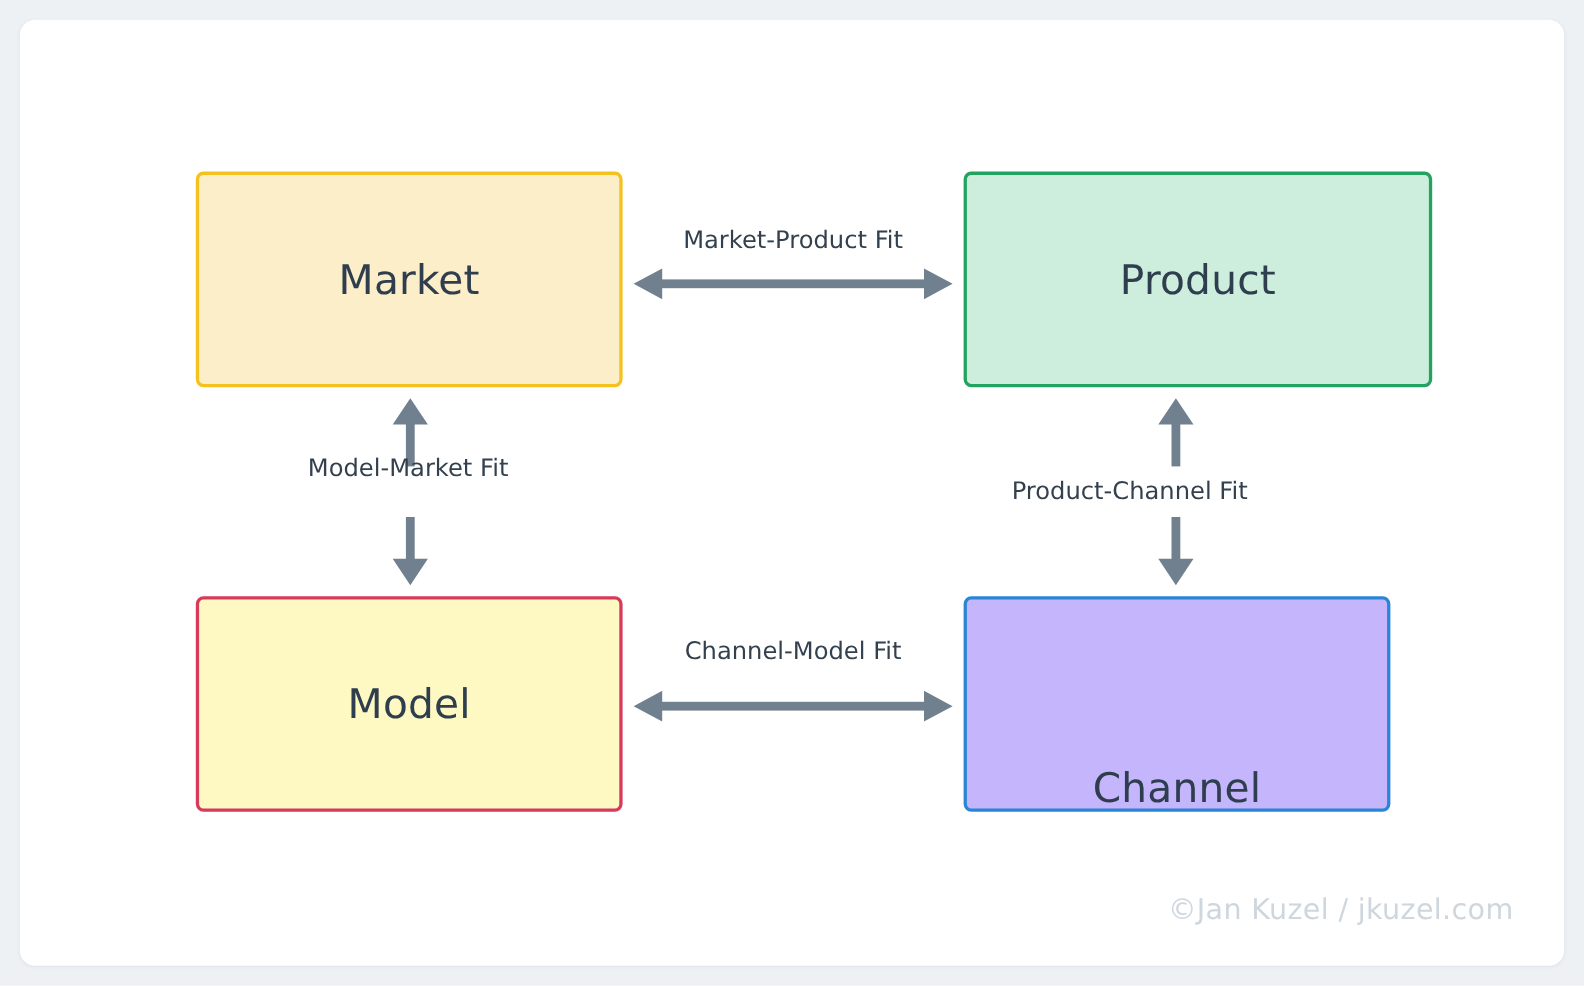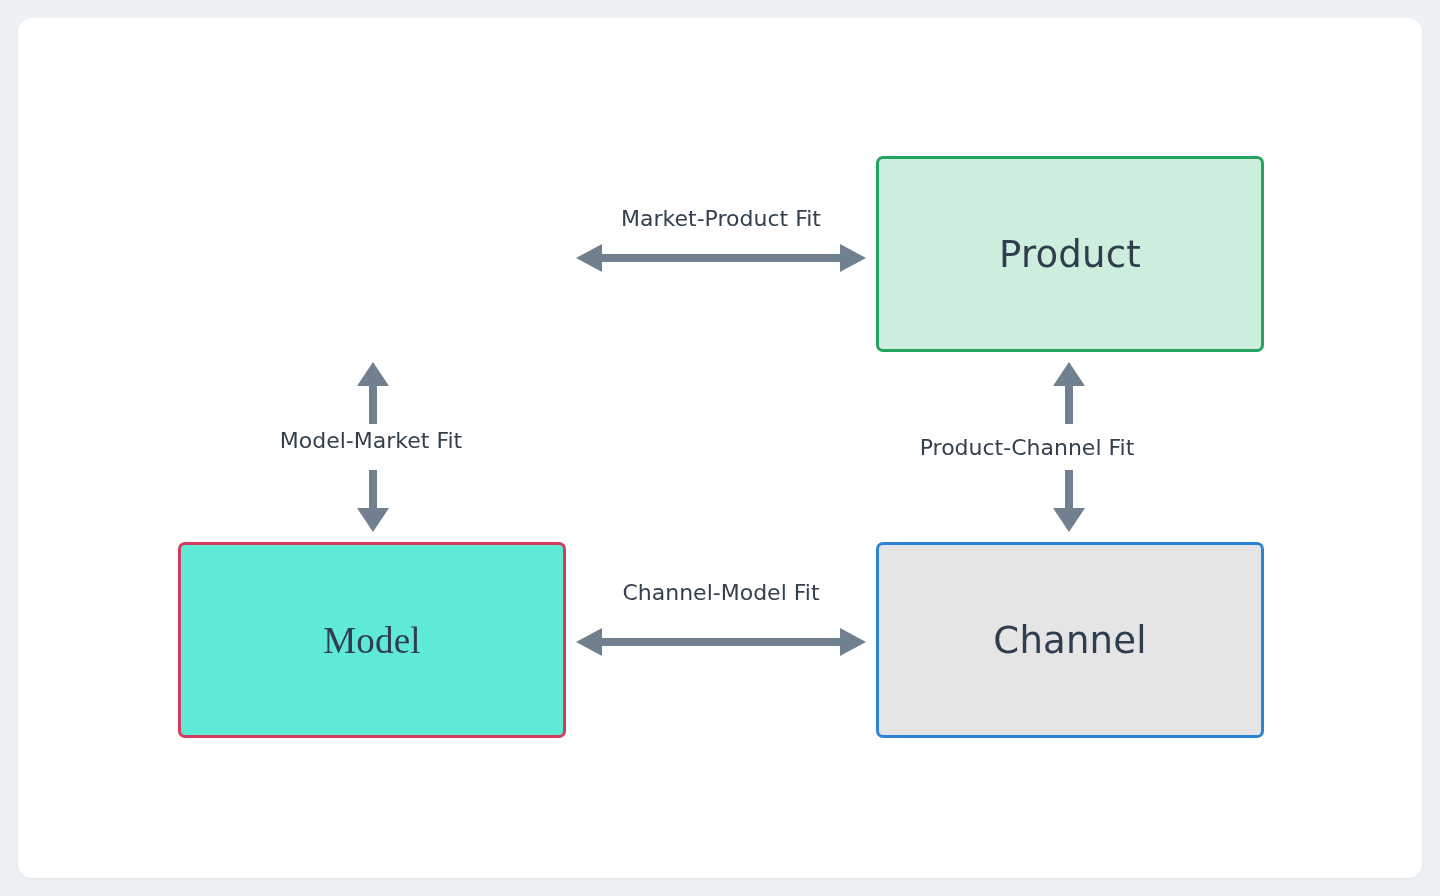--- a/index.html
+++ b/index.html
@@ -39,21 +39,21 @@
   .node-label {
     font-size: 37px;
     color: #2f3e4e;
     font-weight: 400;
     letter-spacing: 0.2px;
     line-height: 1;
   }
 
   
   #node-market  { left: 160px; top: 138px; width: 388px; height: 196px; }
-  #node-product { left: 858px; top: 138px; width: 388px; height: 196px; }
+  #node-product { left: 858px; top: 138px; width: 426px; height: 196px; }
   #node-model   { left: 160px; top: 524px; width: 388px; height: 196px; }
   #node-channel { left: 858px; top: 524px; width: 388px; height: 196px; }
 
   
   .arrow-svg {
     position: absolute;
     overflow: visible;
   }
   .arrow-label {
     position: absolute;
@@ -71,48 +71,51 @@
   #arrow-h-top   { left: 558px; top: 220px; width: 290px; height: 40px; }
   #arrow-h-bot   { left: 558px; top: 604px; width: 290px; height: 40px; }
   #label-h-top   { left: 703px; top: 190px; text-align: center; }
   #label-h-bot   { left: 703px; top: 564px; }
 
   
   #arrow-v-left-up    { left: 338px; top: 344px; width: 34px; height: 62px; }
   #arrow-v-left-down  { left: 338px; top: 452px; width: 34px; height: 62px; }
   #arrow-v-right-up   { left: 1034px; top: 344px; width: 34px; height: 62px; }
   #arrow-v-right-down { left: 1034px; top: 452px; width: 34px; height: 62px; }
-  #label-v-left  { left: 353px; top: 412px; }
+  #label-v-left  { left: 353px; top: 398px; }
   #label-v-right { left: 1009px; top: 419px; }
 
   #watermark {
     position: absolute;
     right: 46px;
     bottom: 36px;
     font-size: 26px;
     color: #ced6de;
     letter-spacing: 0.3px;
     white-space: nowrap;
   }
 </style>
 </head>
 <body>
 
 <div id="card">
 
+  <div class="node" id="node-market" style="border-color:#f5c11e;background:#fbeec8;">
+    <span class="node-label">Market</span>
+  </div>
 
   <div class="node" id="node-product" style="border-color:#22a35f;background:#cdeedd;">
     <span class="node-label">Product</span>
   </div>
 
-  <div class="node" id="node-model" style="border-color:#d63a5c;background:#5eead4;font-family:Liberation Serif, serif;">
+  <div class="node" id="node-model" style="border-color:#d63a5c;background:#fef9c3;">
     <span class="node-label">Model</span>
   </div>
 
-  <div class="node" id="node-channel" style="border-color:#2b85d6;background:#e5e5e5;">
+  <div class="node" id="node-channel" style="border-color:#2b85d6;background:#c4b5fd;align-items:flex-end;">
     <span class="node-label">Channel</span>
   </div>
 
   <div class="arrow-label centered" id="label-h-top">Market-Product Fit</div>
   <svg class="arrow-svg" id="arrow-h-top" viewBox="0 0 290 40">
     <rect x="22" y="16" width="246" height="8" fill="#71808f"></rect>
     <polygon points="0,20 26,6 26,34" fill="#71808f"></polygon>
     <polygon points="290,20 264,6 264,34" fill="#71808f"></polygon>
   </svg>
 
@@ -136,14 +139,15 @@
   <svg class="arrow-svg" id="arrow-v-right-up" viewBox="0 0 34 62">
     <rect x="13" y="22" width="8" height="40" fill="#71808f"></rect>
     <polygon points="17,0 33,24 1,24" fill="#71808f"></polygon>
   </svg>
   <div class="arrow-label centered" id="label-v-right">Product-Channel Fit</div>
   <svg class="arrow-svg" id="arrow-v-right-down" viewBox="0 0 34 62">
     <rect x="13" y="0" width="8" height="40" fill="#71808f"></rect>
     <polygon points="17,62 33,38 1,38" fill="#71808f"></polygon>
   </svg>
 
+  <div id="watermark">©Jan Kuzel / jkuzel.com</div>
 
 </div>
 
 </body></html>

